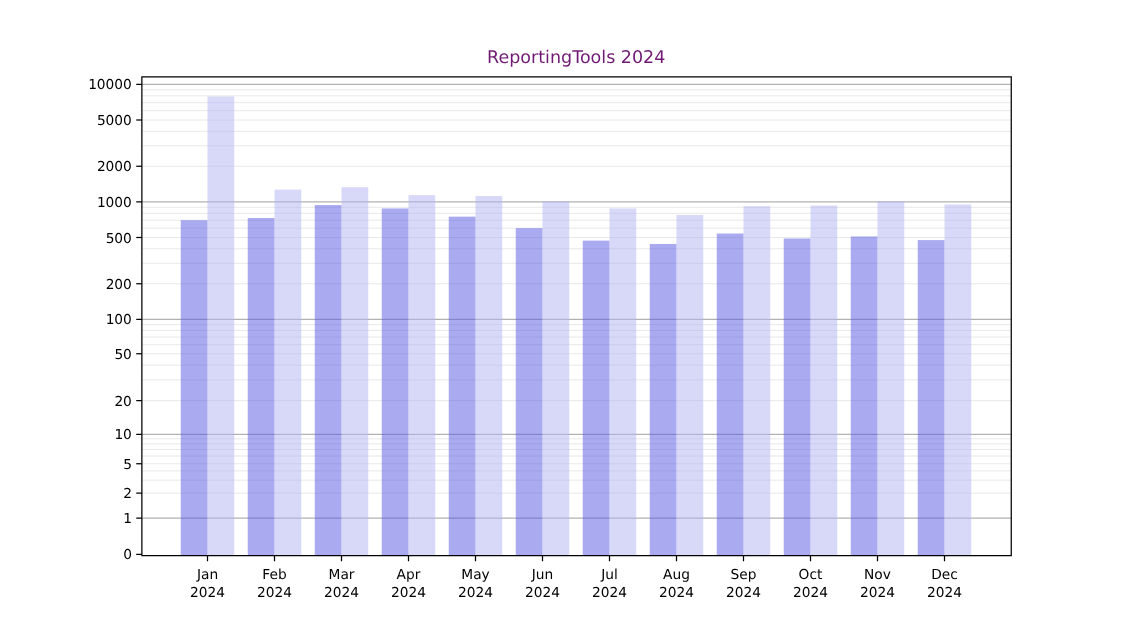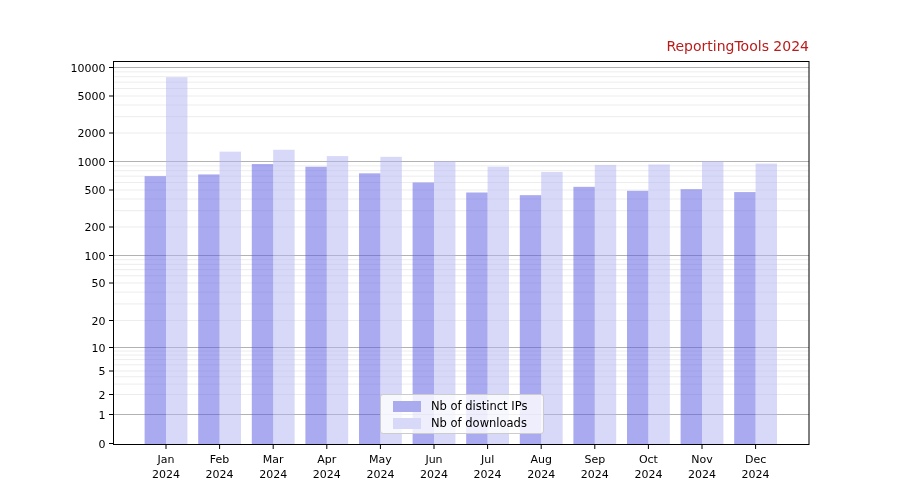--- a/index.html
+++ b/index.html
@@ -7,23 +7,23 @@
     position:relative;
     width:900px;height:500px;
     background:#ffffff;
     font-family:"DejaVu Sans","Liberation Sans",sans-serif;
     overflow:hidden;
   }
   .chart-svg{position:absolute;left:0;top:0;}
   .chart-title{
     position:absolute;
     left:113px;top:38px;width:696px;
-    text-align:right;
+    text-align:center;
     font-size:14px;
-    color:#b91c1c;
+    color:#701a75;
     white-space:nowrap;
   }
   .legend{
     position:absolute;
     left:380px;top:394px;
     width:164px;height:40px;
     background:rgba(255,255,255,0.8);
     border:1px solid #cccccc;
     border-radius:3px;
     box-sizing:border-box;
@@ -175,24 +175,14 @@
       <line x1="702" x2="702" y1="444.5" y2="449" stroke="#000000" stroke-width="1"></line>
       <text x="702" y="463" text-anchor="middle" font-size="11" fill="#000000" font-family="&quot;DejaVu Sans&quot;,&quot;Liberation Sans&quot;,sans-serif">Nov</text>
       <text x="702" y="477.5" text-anchor="middle" font-size="11" fill="#000000" font-family="&quot;DejaVu Sans&quot;,&quot;Liberation Sans&quot;,sans-serif">2024</text>
       <line x1="755.6" x2="755.6" y1="444.5" y2="449" stroke="#000000" stroke-width="1"></line>
       <text x="755.6" y="463" text-anchor="middle" font-size="11" fill="#000000" font-family="&quot;DejaVu Sans&quot;,&quot;Liberation Sans&quot;,sans-serif">Dec</text>
       <text x="755.6" y="477.5" text-anchor="middle" font-size="11" fill="#000000" font-family="&quot;DejaVu Sans&quot;,&quot;Liberation Sans&quot;,sans-serif">2024</text>
     </svg>
 
   <div class="chart-title">ReportingTools 2024</div>
 
-  <div class="legend">
-    <div class="legend-row">
-      <span class="legend-swatch" style="background: rgb(170, 170, 239);"></span>
-      <span class="legend-label">Nb of distinct IPs</span>
-    </div>
-    <div class="legend-row">
-      <span class="legend-swatch" style="background: rgb(216, 216, 248);"></span>
-      <span class="legend-label">Nb of downloads</span>
-    </div>
-  </div>
 
 </div>
 
 </body></html>

